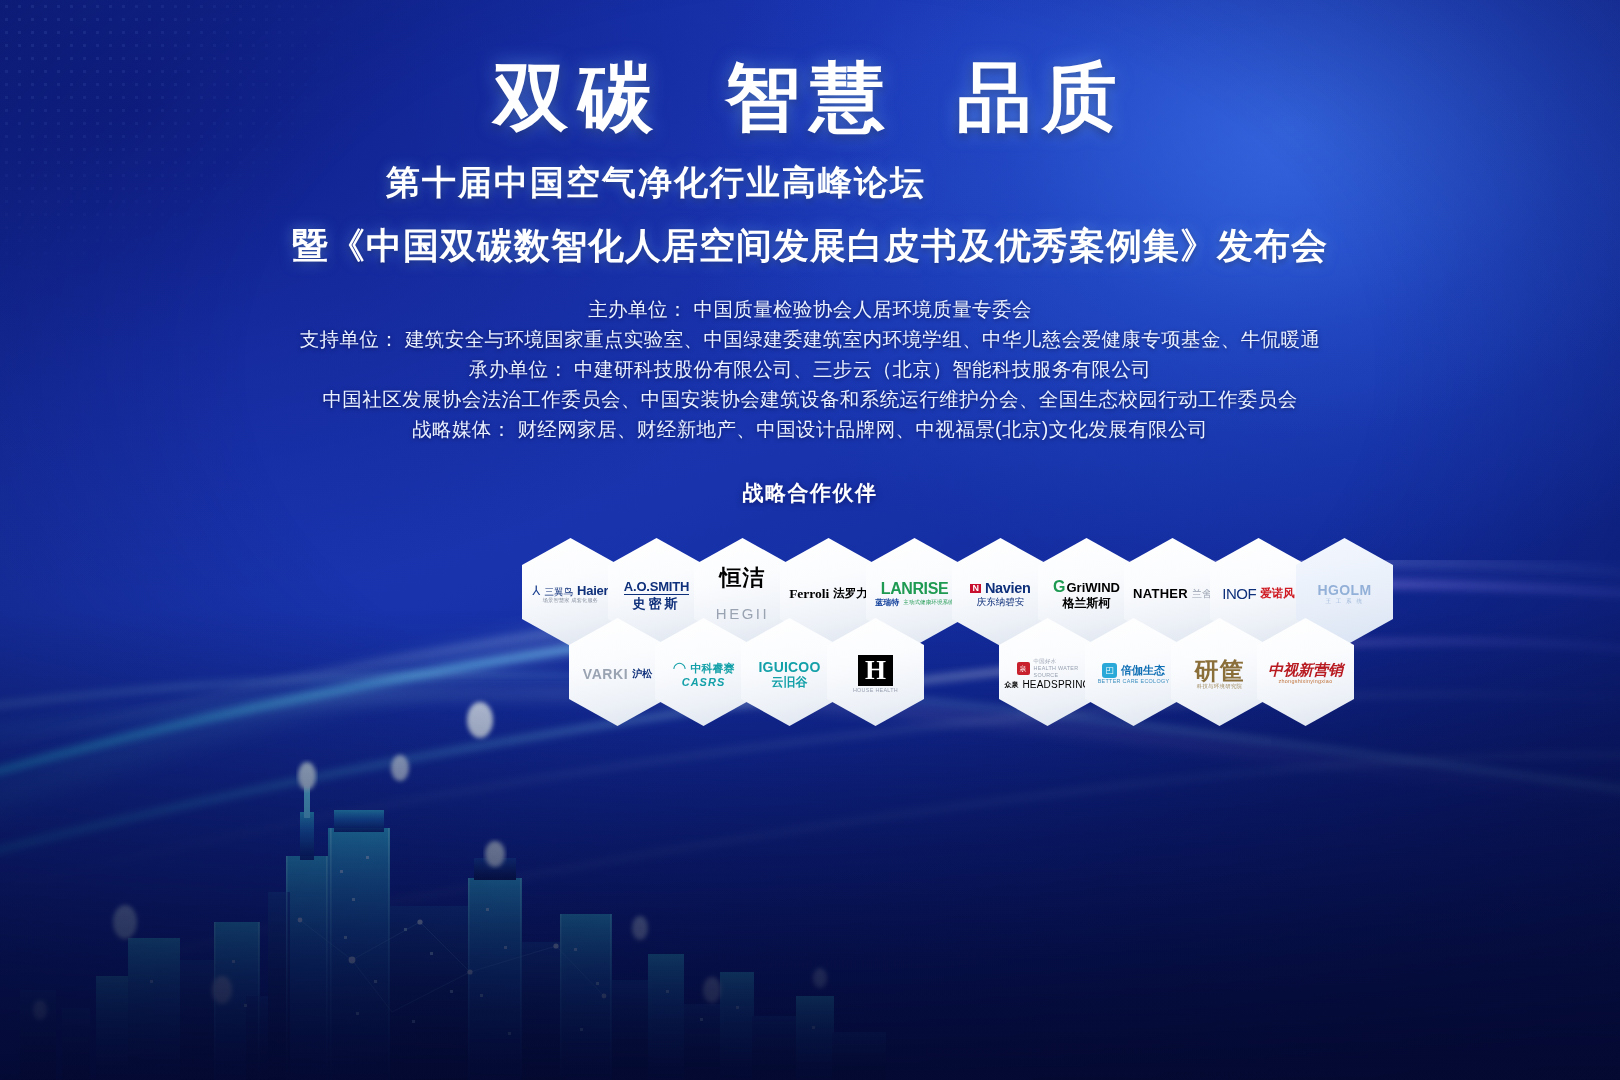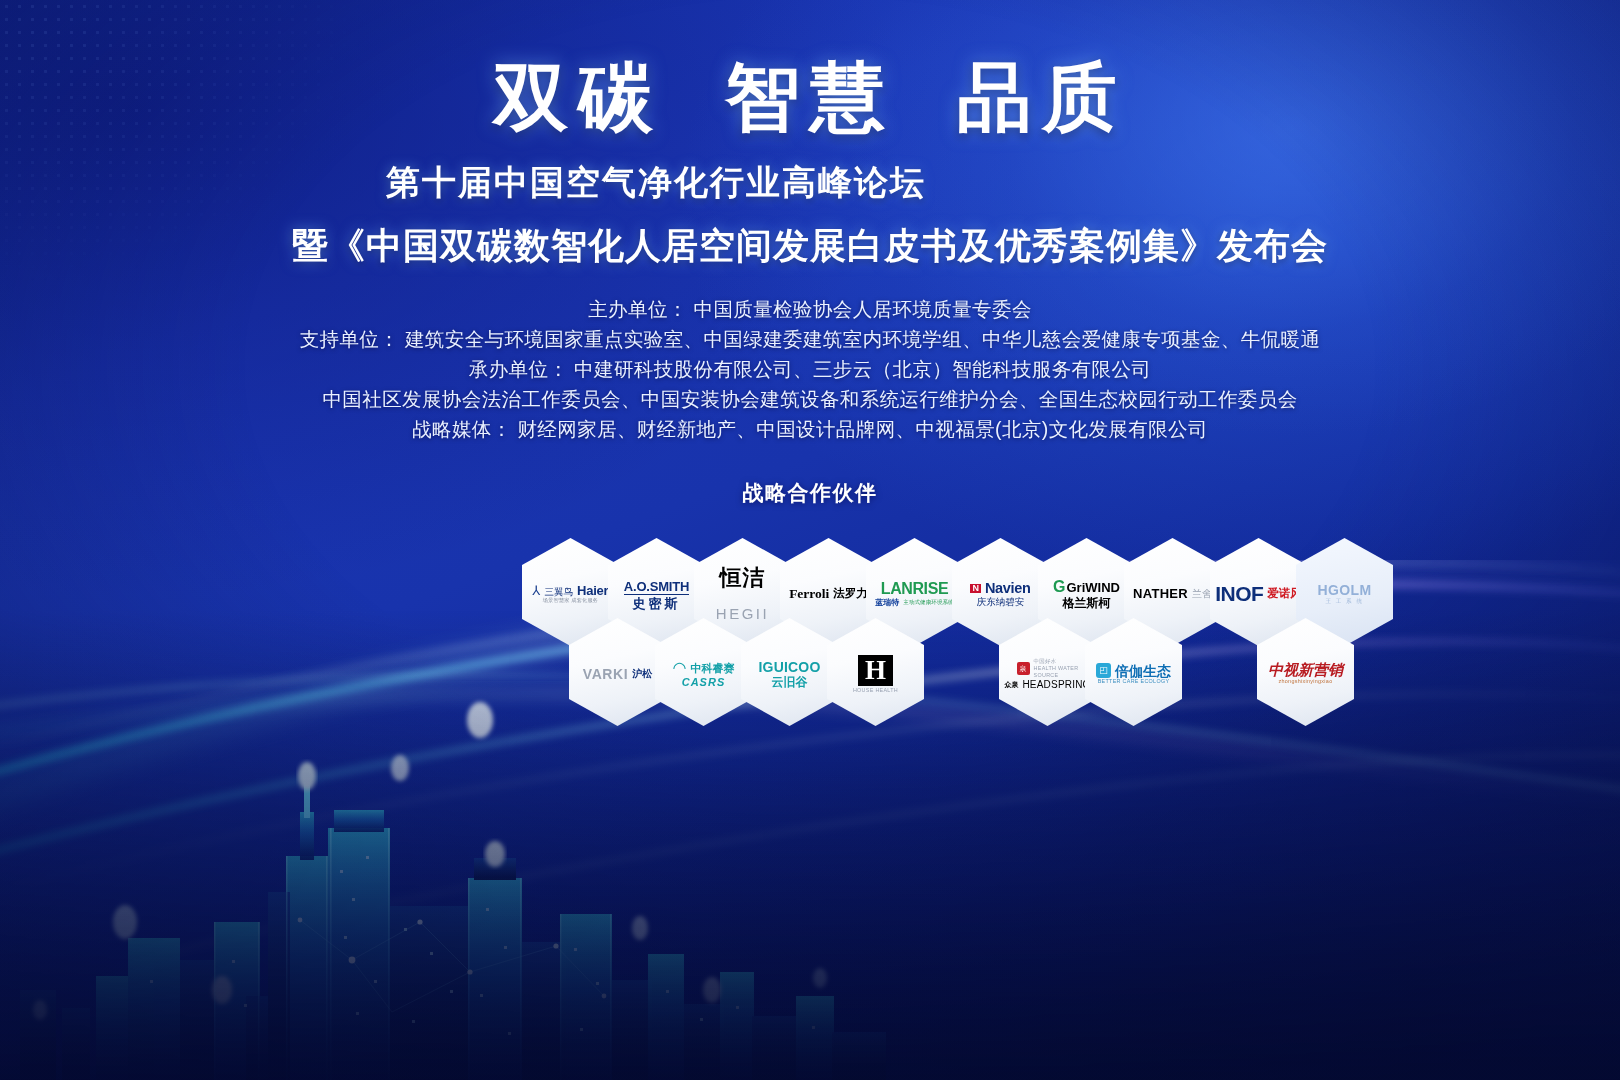--- a/index.html
+++ b/index.html
@@ -378,21 +378,21 @@
           <div class="row">
             <span class="black" style="font-size:13px;font-weight:bold;letter-spacing:.3px;">NATHER</span>
             <span class="gray" style="font-size:10px;">兰舍</span>
           </div>
         </div>
       </div>
 
       <div class="hex" style="left:1210px; top:538px;">
         <div class="logo">
           <div class="row">
-            <span class="navy" style="font-size:21px;font-weight:bold;letter-spacing:-.5px;">INOF</span>
+            <span class="navy" style="font-size:15px;font-weight:normal;letter-spacing:-.5px;">INOF</span>
             <span class="red" style="font-size:11.5px;font-weight:bold;">爱诺风</span>
           </div>
         </div>
       </div>
 
       <div class="hex" style="left:1296px; top:538px; background:linear-gradient(168deg,#f4f8ff 0%,#e7eef9 60%,#d8e2f2 100%);">
         <div class="logo">
           <div style="font-size:14px;font-weight:bold;color:#93b0d8;letter-spacing:.4px;">HGOLM</div>
           <div style="font-size:5.6px;color:#9db6d8;letter-spacing:1.6px;margin-top:2px;">王 工 系 统</div>
         </div>
@@ -442,26 +442,32 @@
             <span class="black" style="font-size:7px;font-weight:bold;">众泉</span>
             <span class="black" style="font-size:10px;font-weight:normal;letter-spacing:.2px;">HEADSPRING</span>
           </div>
         </div>
       </div>
 
       <div class="hex" style="left:1085px; top:618px;">
         <div class="logo">
           <div class="row">
             <span style="display:inline-block;width:15px;height:15px;background:#2aa8d8;color:#fff;font-size:9px;line-height:15px;border-radius:3px;">◰</span>
-            <span class="blue" style="font-size:14px;font-weight:bold;color:#0f6fb5;">倍伽生态</span>
+            <span class="blue" style="font-size:11px;font-weight:bold;color:#0f6fb5;">倍伽生态</span>
           </div>
           <div class="tiny" style="color:#3e8fc0;margin-top:1px;">BETTER CARE ECOLOGY</div>
         </div>
       </div>
 
+      <div class="hex" style="left:1171px; top:618px;">
+        <div class="logo">
+          <div class="goldish" style="font-size:24px;font-weight:bold;font-family:'Liberation Serif',serif;letter-spacing:1px;">研筐</div>
+          <div class="tiny" style="color:#a08a5e;margin-top:1px;">科技与环境研究院</div>
+        </div>
+      </div>
 
       <div class="hex" style="left:1257px; top:618px;">
         <div class="logo">
           <div class="dkred" style="font-size:15px;font-weight:bold;font-family:'Liberation Serif',serif;font-style:italic;">中视新营销</div>
           <div class="tiny" style="color:#c0733c;margin-top:1px;">zhongshixinyingxiao</div>
         </div>
       </div>
 
     </div>
   </div>

